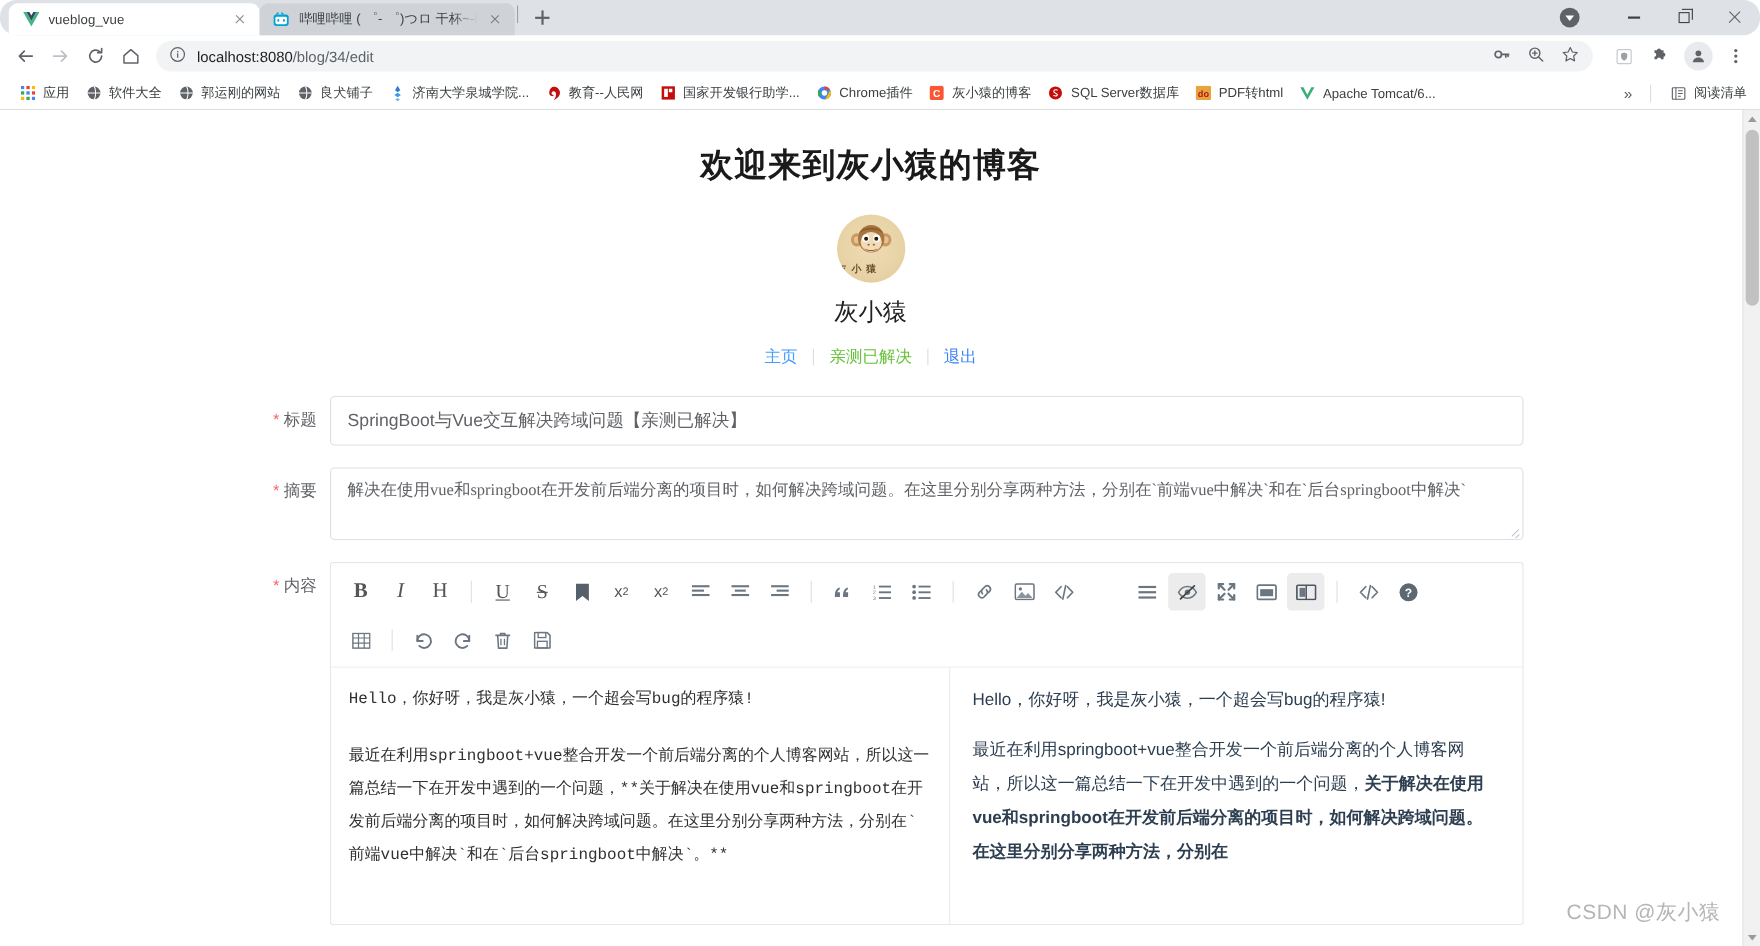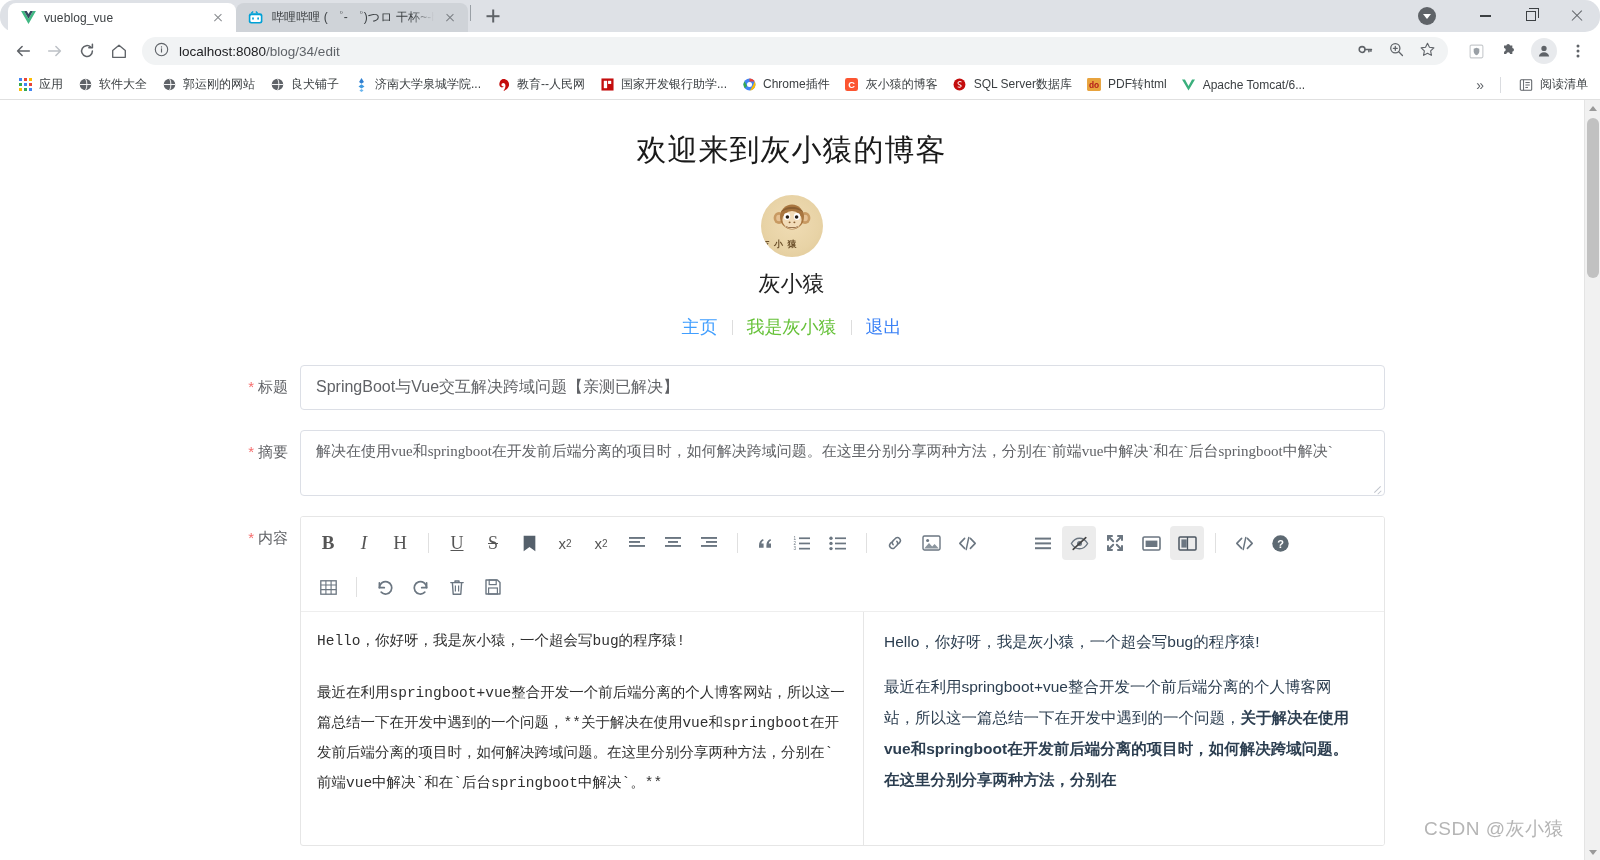--- a/index.html
+++ b/index.html
@@ -92,33 +92,33 @@
   .bm-divider { width:1px; height:16px; background:#dadce0; }
 
   
   .page {
     position: absolute; top: 100px; left:0; width: 1600px; height: 760px;
     background: #fff; overflow: hidden;
   }
   .page-inner { width: 1583px; }
 
   h1.welcome {
-    text-align: center; font-size: 30px; font-weight: normal; color: #1a1a1a;
+    text-align: center; font-size: 30px; font-weight: bold; color: #1a1a1a;
     margin: 30px 0 0 0; letter-spacing: 1px;
   }
   .profile { text-align:center; margin-top: 24px; }
   .avatar-img {
     width: 62px; height: 62px; border-radius: 50%;
     background: radial-gradient(circle at 50% 45%, #f0dcb4 0%, #e8d3a6 60%, #dfc795 100%);
     margin: 0 auto; position: relative; overflow: hidden;
   }
   .monkey { position:absolute; left:50%; top: 8px; transform: translateX(-50%); }
   .ava-text { position:absolute; bottom: 6px; left:0; right:0; text-align:left; font-size: 9px; color:#6b4f2a; font-weight:bold; letter-spacing:1px;}
   .uname { font-size: 22px; color: #222; margin-top: 12px; }
-  .navlinks { margin-top: 16px; display:flex; justify-content:center; align-items:center; gap:0; font-size: 18px;}
+  .navlinks { margin-top: 16px; display:flex; justify-content:center; align-items:center; gap:0; font-size: 15px;}
   .navlinks a { text-decoration:none; padding: 0 14px; }
   .nl-sep { width:1px; height:15px; background:#ddd; }
   .nl-home { color:#409eff; }
   .nl-post { color:#67c23a; }
   .nl-exit { color:#3b82f6; }
 
   
   .form { margin-top: 26px; }
   .frow { display:flex; align-items:flex-start; margin-bottom: 20px; }
   .flabel {
@@ -481,21 +481,21 @@
             <path d="M13.6 22.4c2 2.6 10.8 2.6 12.8 0-1.4 3.6-11.4 3.6-12.8 0z" fill="#7a4f28"></path>
           </svg>
           <div class="ava-text">灰 小 猿</div>
         </div>
         <div class="uname">灰小猿</div>
       </div>
 
       <div class="navlinks">
         <a href="#" class="nl-home">主页</a>
         <span class="nl-sep"></span>
-        <a href="#" class="nl-post">我是灰小猿</a>
+        <a href="#" class="nl-post">亲测已解决</a>
         <span class="nl-sep"></span>
         <a href="#" class="nl-exit">退出</a>
       </div>
 
       <div class="form">
 
         <div class="frow">
           <div class="flabel">
             <span class="req">*</span><span>标题</span>
           </div>

